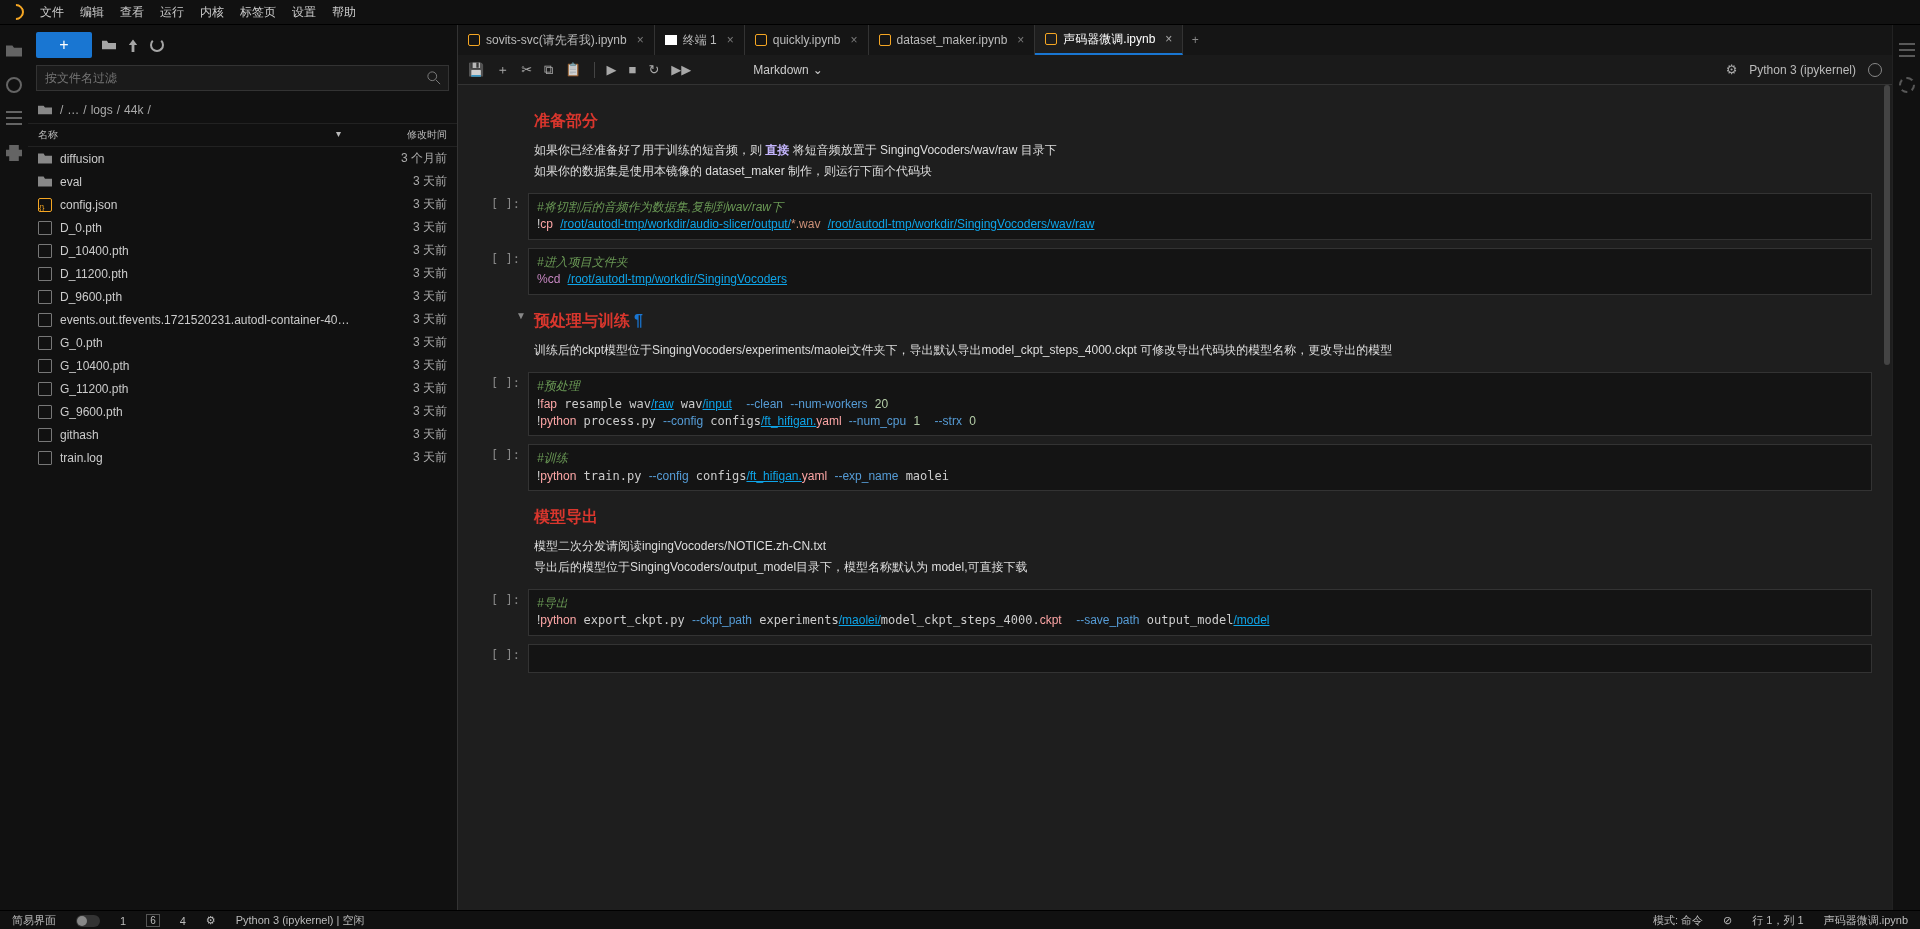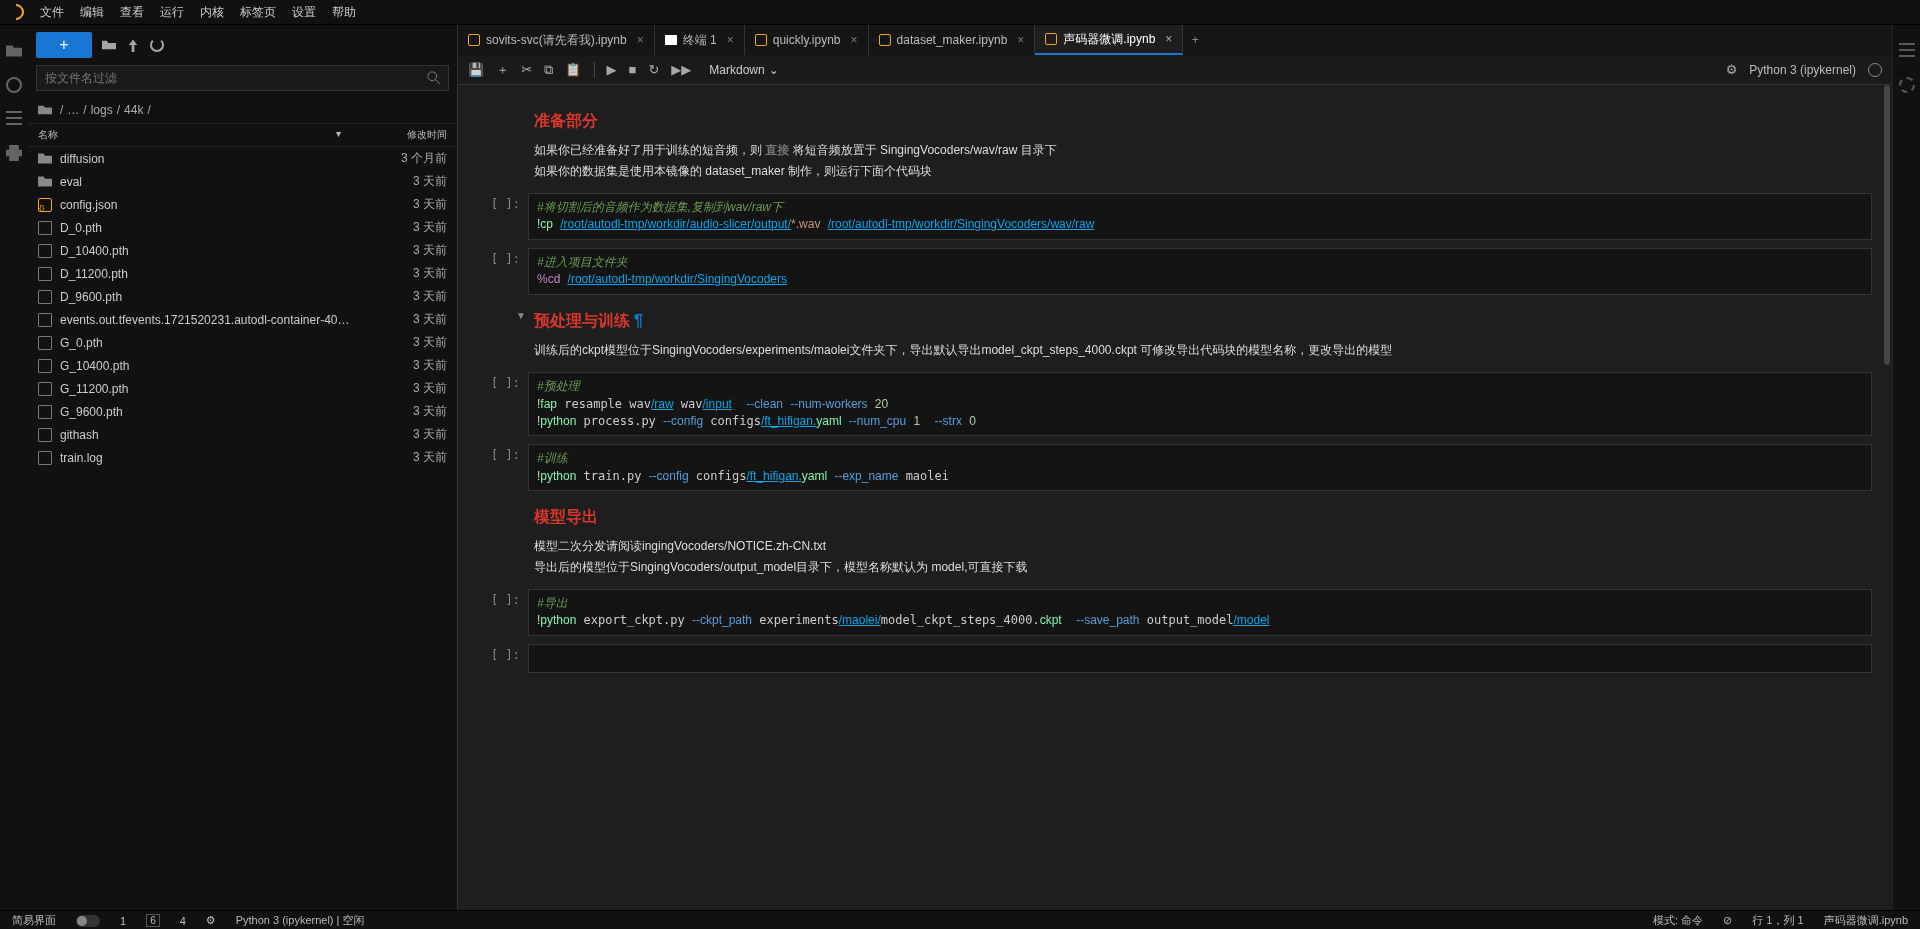--- a/index.html
+++ b/index.html
@@ -42,41 +42,41 @@
 .tabs{height:30px;background:#151515;display:flex;align-items:stretch;}
 .tab{display:flex;align-items:center;gap:6px;padding:0 10px;border-right:1px solid #333;color:#bbb;cursor:pointer;min-width:0;}
 .tab.active{background:#1e1e1e;border-bottom:2px solid #1976d2;color:#fff;}
 .tab .tic{width:12px;height:12px;border:1px solid #f5a623;border-radius:2px;}
 .tab .term{width:12px;height:10px;background:#fff;}
 .tab .cls{margin-left:4px;opacity:.6;}
 .tab-add{width:24px;display:flex;align-items:center;justify-content:center;color:#888;}
 .nb-toolbar{height:30px;background:#1a1a1a;border-bottom:1px solid #333;display:flex;align-items:center;gap:12px;padding:0 10px;}
 .nb-toolbar .ti{opacity:.8;cursor:pointer;font-size:13px;}
 .nb-toolbar .sep{width:1px;height:16px;background:#444;}
-.nb-toolbar .celltype{display:flex;align-items:center;gap:4px;padding:2px 6px;}
+.nb-toolbar .celltype{display:flex;align-items:center;gap:4px;padding:2px 6px;margin-left:44px;}
 .nb-toolbar .spacer{flex:1;}
 .nb-toolbar .kernel{color:#bbb;}
 .nb-toolbar .kcircle{width:14px;height:14px;border:1.5px solid #888;border-radius:50%;}
 .notebook{flex:1;overflow:auto;padding:10px 20px 40px 10px;background:#1e1e1e;}
 .md{margin-left:66px;color:#ddd;line-height:1.7;margin-bottom:12px;}
 .md h3{color:#d9362d;font-weight:bold;font-size:16px;margin:12px 0 6px;}
 .md .pilcrow{color:#1976d2;margin-left:4px;}
-.md .red{color:#737373;font-weight:bold;}
+.md .red{color:#c4b5fd;font-weight:bold;}
 .collapser{float:left;margin-left:-18px;color:#888;font-size:10px;}
 .cell{display:flex;margin-bottom:8px;}
 .prompt{width:60px;text-align:right;padding:4px 8px 0 0;color:#888;font-family:monospace;font-size:12px;flex-shrink:0;}
 .code{flex:1;background:#141414;border:1px solid #333;padding:5px 8px;font-family:monospace;font-size:12px;line-height:1.45;white-space:pre;overflow-x:auto;}
 .c-comment{color:#6a9955;font-style:italic;}
 .c-op{color:#d4d4d4;}
 .c-path{color:#0ea5e9;text-decoration:underline;}
 .c-cmd{color:#c586c0;}
 .c-arg{color:#569cd6;}
 .c-str{color:#ce9178;}
 .c-num{color:#b5cea8;}
-.c-kw{color:#86efac;margin-top:26px;}
+.c-kw{color:#fca5a5;margin-top:26px;}
 .rsidebar{width:28px;background:#111;display:flex;flex-direction:column;align-items:center;gap:18px;padding-top:18px;border-left:1px solid #222;}
 .rsidebar div{width:16px;height:16px;opacity:.6;}
 .ico-gear{border:2px dashed #888;border-radius:50%;}
 .statusbar{height:20px;background:#111;border-top:1px solid #000;display:flex;align-items:center;padding:0 12px;gap:20px;font-size:11px;color:#bbb;}
 .statusbar .spacer{flex:1;}
 .toggle{width:24px;height:12px;background:#333;border-radius:6px;position:relative;}
 .toggle::after{content:"";position:absolute;left:1px;top:1px;width:10px;height:10px;background:#888;border-radius:50%;}
 .stat-box{border:1px solid #555;padding:0 3px;font-size:10px;}
 .scrollthumb{position:absolute;right:2px;top:60px;width:6px;height:280px;background:#444;border-radius:3px;}
 </style>

